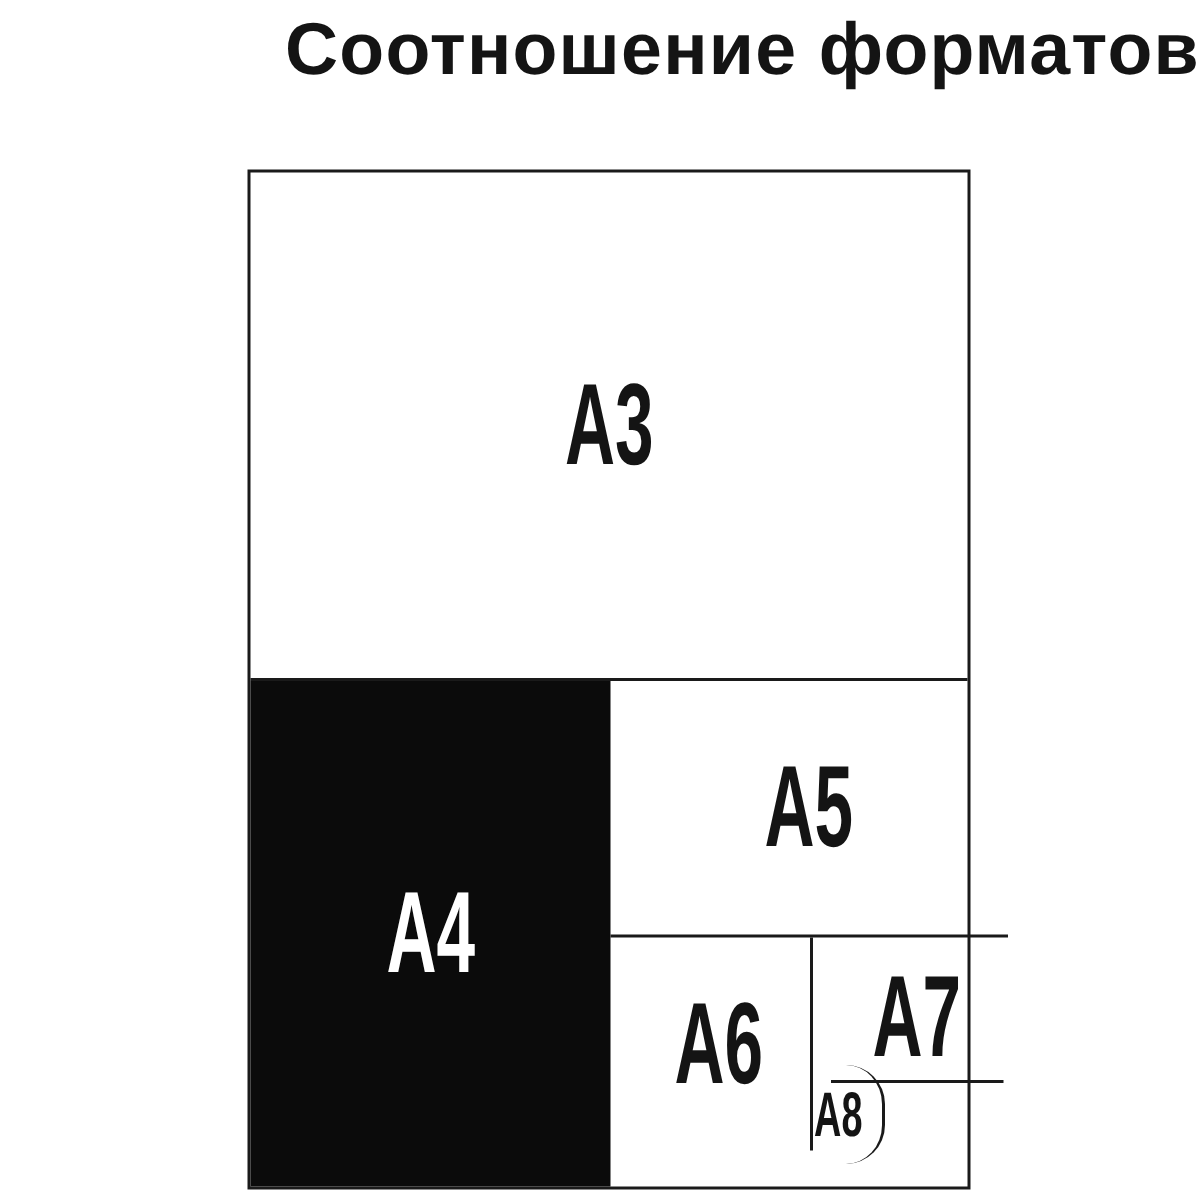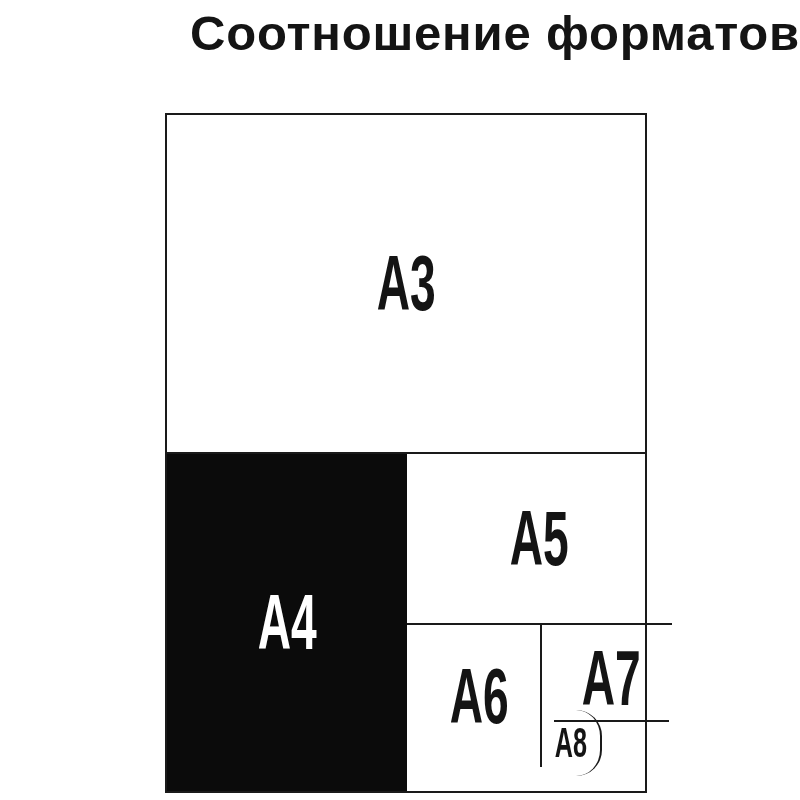--- a/index.html
+++ b/index.html
@@ -53,21 +53,21 @@
     letter-spacing: 0px;
     line-height: 1;
     white-space: nowrap;
   }
   .cell-a3 { left: 0;     top: 0;     width: 478px; height: 339px; border-bottom: 2px solid var(--line, #1a1a1a); }
   .cell-a4 { left: 0;     top: 339px; width: 240px; height: 337px; background: var(--a4fill, #0b0b0b); text-align: right; }
   .cell-a4 .fmt-label { color: var(--a4text, #ffffff); }
   .cell-a5 { left: 240px; top: 339px; width: 265px; height: 171px; border-bottom: 2px solid var(--line, #1a1a1a); }
   .cell-a6 { left: 252px; top: 510px; width: 123px; height: 142px; border-right: 2px solid var(--line, #1a1a1a); }
   .cell-a7 { left: 363px; top: 522px; width: 115px; height: 85px;  border-bottom: 2px solid var(--line, #1a1a1a); margin-left: 24px; }
-  .cell-a8 { left: 375px; top: 595px; width: 60px;  height: 66px;  border-right: 2px solid var(--line, #1a1a1a); border-radius: 26px; }
+  .cell-a8 { left: 363px; top: 595px; width: 60px;  height: 66px;  border-right: 2px solid var(--line, #1a1a1a); border-radius: 26px; }
   .cell-a8 .fmt-label { font-size: 42px; }
   .cell-a8-empty { left: 423px; top: 595px; width: 55px; height: 81px; }
 </style>
 </head>
 <body>
 
 <div class="page">
 
   <div class="title">Соотношение форматов</div>
 

